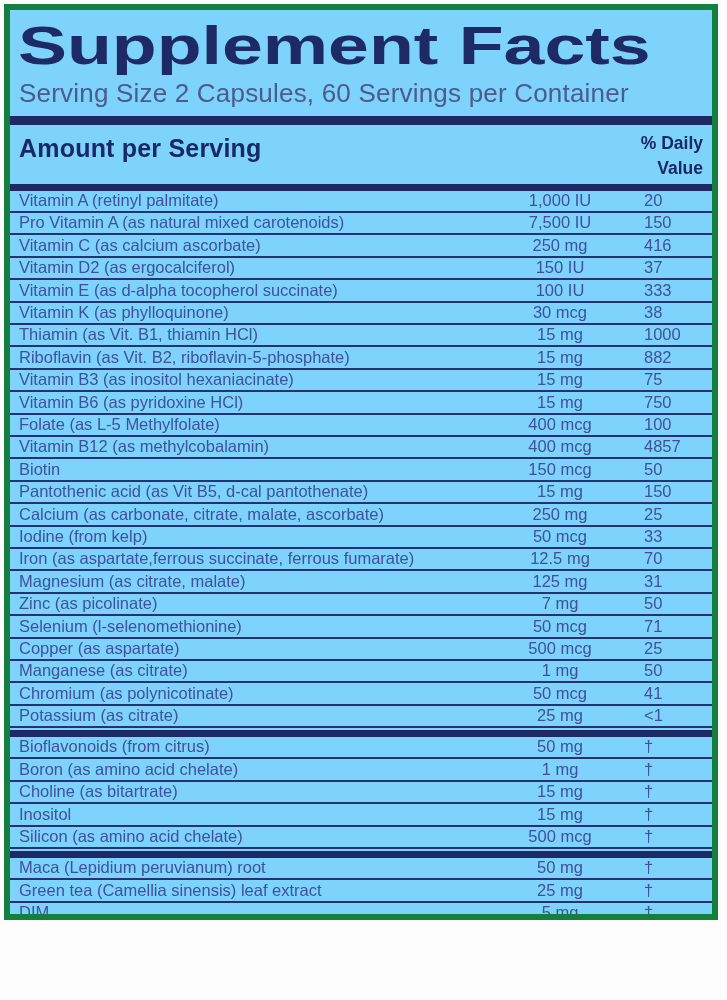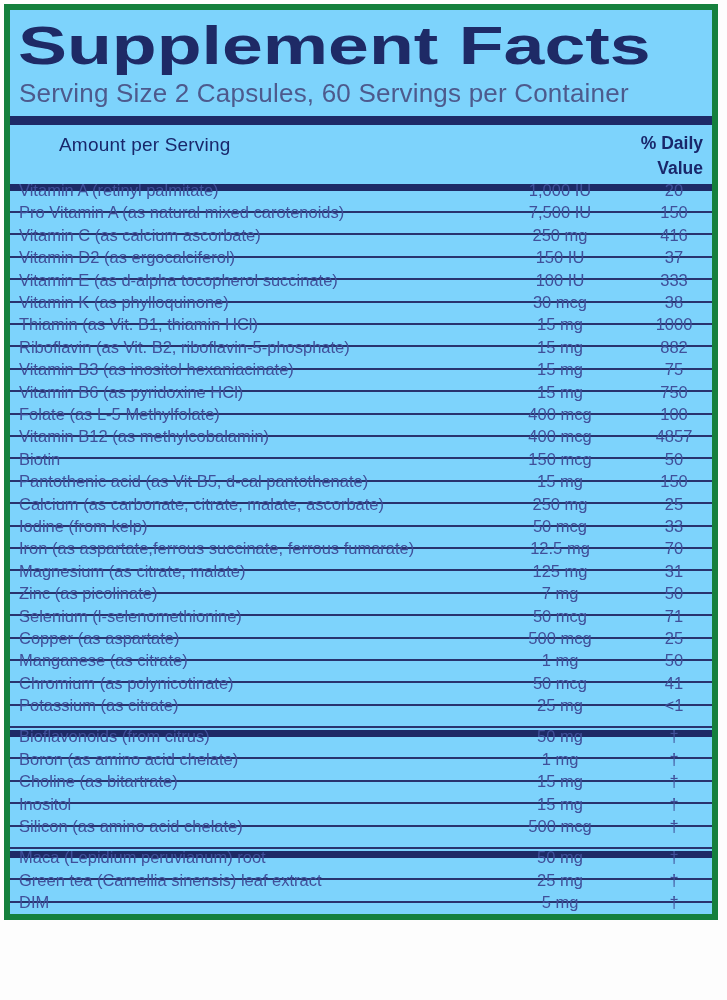--- a/index.html
+++ b/index.html
@@ -13,30 +13,30 @@
     margin:8px 0 0 8px; font-size:54px; font-weight:bold; color:#1e2a66;
     line-height:1.0; white-space:nowrap; transform:scaleX(1.36); transform-origin:0 50%;
   }
   .serving {
     margin:6px 0 7px 9px; font-size:26px; color:#4d5a8d; letter-spacing:0.2px;
   }
   .bar { height:9px; background:#1e2a66; }
   .bar.mid { height:7px; margin-top:2px; }
   .bar.foot { height:8px; margin-top:2px; }
   .colhead { display:flex; justify-content:space-between; padding:6px 9px 3px 9px; }
-  .colhead .left { font-size:19px; font-weight:normal; color:#19276b; padding-top:3px; letter-spacing:0.2px;margin-left:40px; }
+  .colhead .left { font-size:25px; font-weight:bold; color:#19276b; padding-top:3px; letter-spacing:0.2px; }
   .colhead .right { text-align:right; font-size:17.5px; font-weight:bold; color:#19276b; line-height:1.42; }
   .row {
     display:flex; align-items:flex-end; height:22.4px;
-    border-bottom:2px solid #28336e; padding:0 8px 11px 9px;
+    border-bottom:2px solid #28336e; padding:0 8px 1px 9px;
     color:#40509a; font-size:16.5px;
   }
   .row .nm  { flex:1; white-space:nowrap; overflow:hidden; }
   .row .amt { width:168px; text-align:center; white-space:nowrap; }
-  .row .dv  { width:60px; text-align:center; white-space:nowrap; }
+  .row .dv  { width:60px; text-align:left; white-space:nowrap; }
   .footnote { padding:5px 9px 0 9px; font-size:18px; color:#3c4a80; }
 </style>
 </head>
 <body>
 
 <div class="page">
   <div class="label">
 
     <div class="title">Supplement Facts</div>
 

